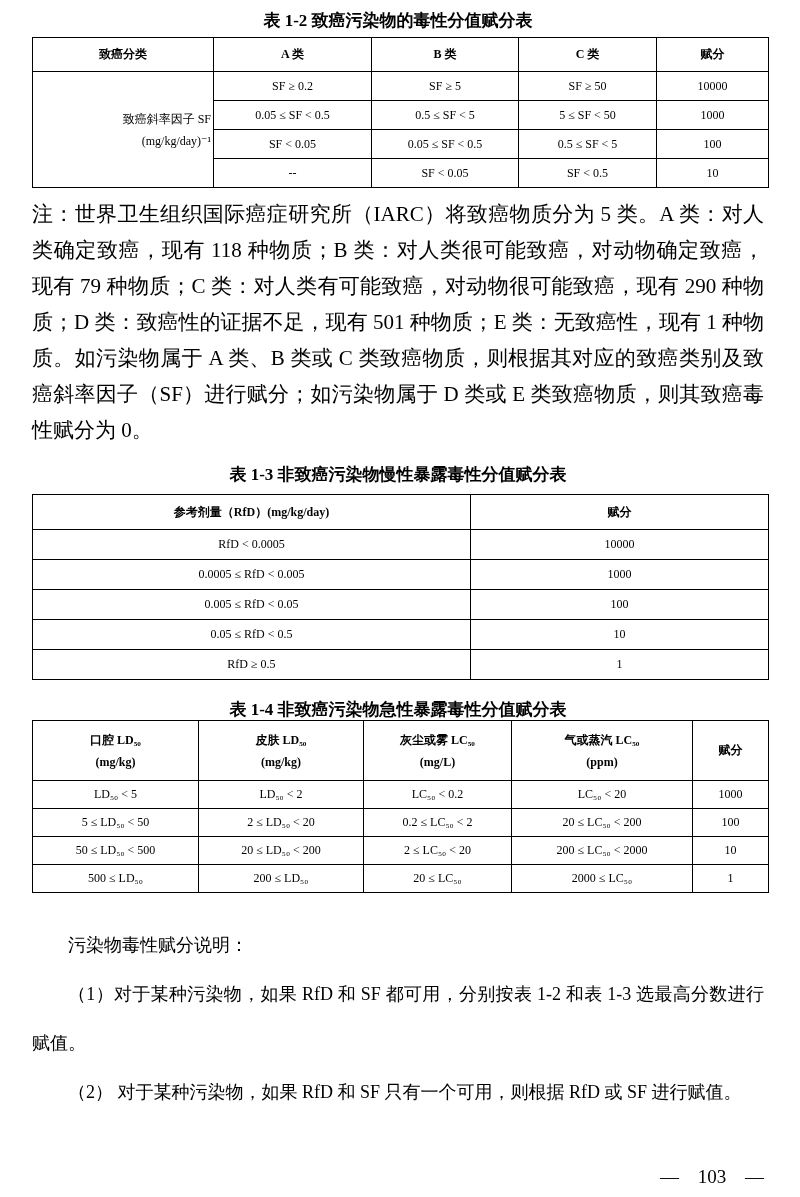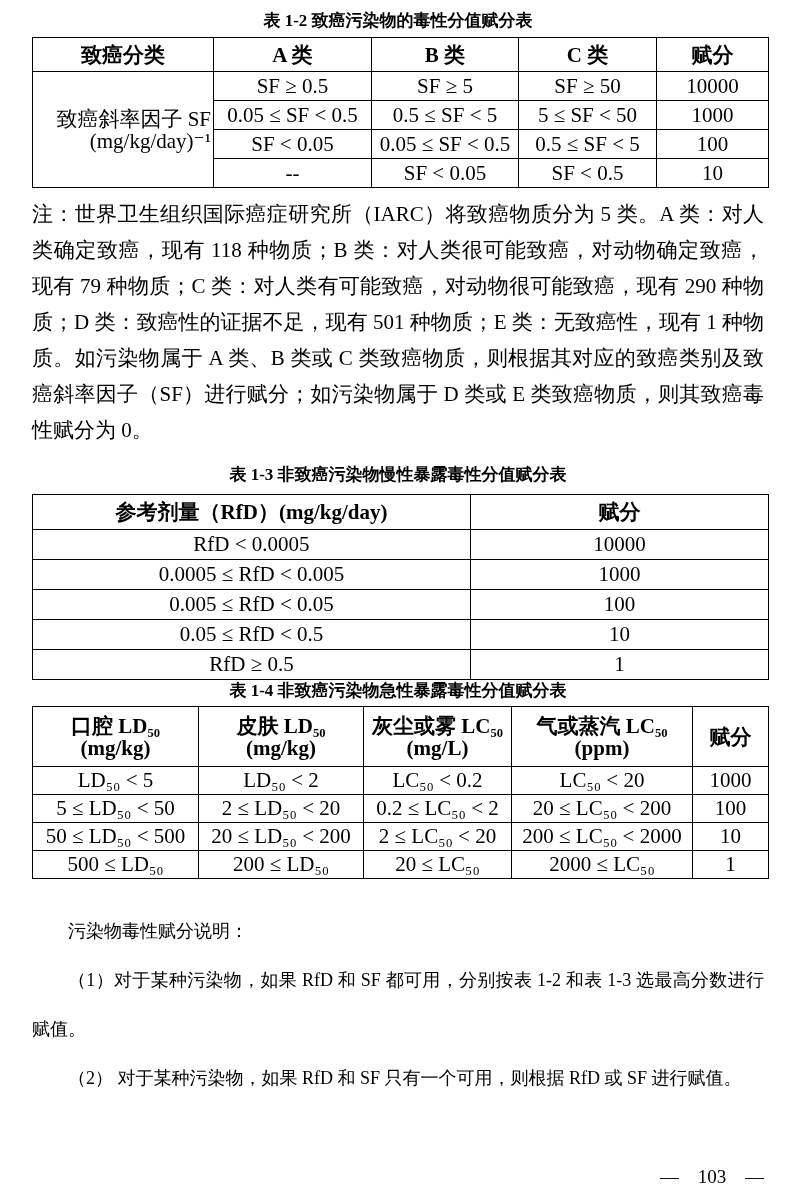--- a/index.html
+++ b/index.html
@@ -15,42 +15,42 @@
     text-align: center; font-weight: bold;
     font-size: 17px; line-height: 21px; margin: 0;
   }
 
   table {
     border-collapse: collapse; table-layout: fixed;
     width: 736px; margin: 0;
   }
   th, td {
     border: 1px solid #000; text-align: center; vertical-align: middle;
-    font-size: 21px; padding: 0 2px; overflow: hidden;
+    font-size: 12px; padding: 0 2px; overflow: hidden;
   }
   th { font-weight: bold; }
   td { font-weight: normal; }
 
   .t12 { margin-top: 6px; }
   .t12 th { height: 33px; }
   .t12 td { height: 28px; }
   .rowlabel div { line-height: 22px; text-align: right; }
 
   .note {
     margin: 8px 0 0 0; font-size: 21px; line-height: 36px;
     text-align: justify;
   }
 
   .title-13 { margin-top: 16px; }
   .t13 { margin-top: 9px; }
   .t13 th { height: 34px; }
   .t13 td { height: 29px; }
 
-  .title-14 { }
-  .t14 { margin-top: 5px; }
+  .title-14 { margin-top: 19px; }
+  .t14 { }
   .t14 th { height: 59px; }
   .t14 td { height: 27px; }
   .t14 th div { line-height: 22px; font-weight: bold; }
 
   .body-text { margin-top: 28px; font-size: 18px; line-height: 49px; }
   .body-text p { margin: 0; text-align: justify; }
   .indent { text-indent: 2em; }
 
   .footer {
     position: absolute; top: 1166px; right: 36px;
@@ -78,21 +78,21 @@
         <th>A 类</th>
         <th>B 类</th>
         <th>C 类</th>
         <th>赋分</th>
       </tr>
       <tr>
         <td rowspan="4" class="rowlabel">
           <div>致癌斜率因子 SF</div>
           <div>(mg/kg/day)⁻¹</div>
         </td>
-        <td>SF ≥ 0.5</td>
+        <td>SF ≥ 0.2</td>
         <td>SF ≥ 5</td>
         <td>SF ≥ 50</td>
         <td>10000</td>
       </tr>
       <tr>
         <td>0.05 ≤ SF &lt; 0.5</td>
         <td>0.5 ≤ SF &lt; 5</td>
         <td>5 ≤ SF &lt; 50</td>
         <td>1000</td>
       </tr>

